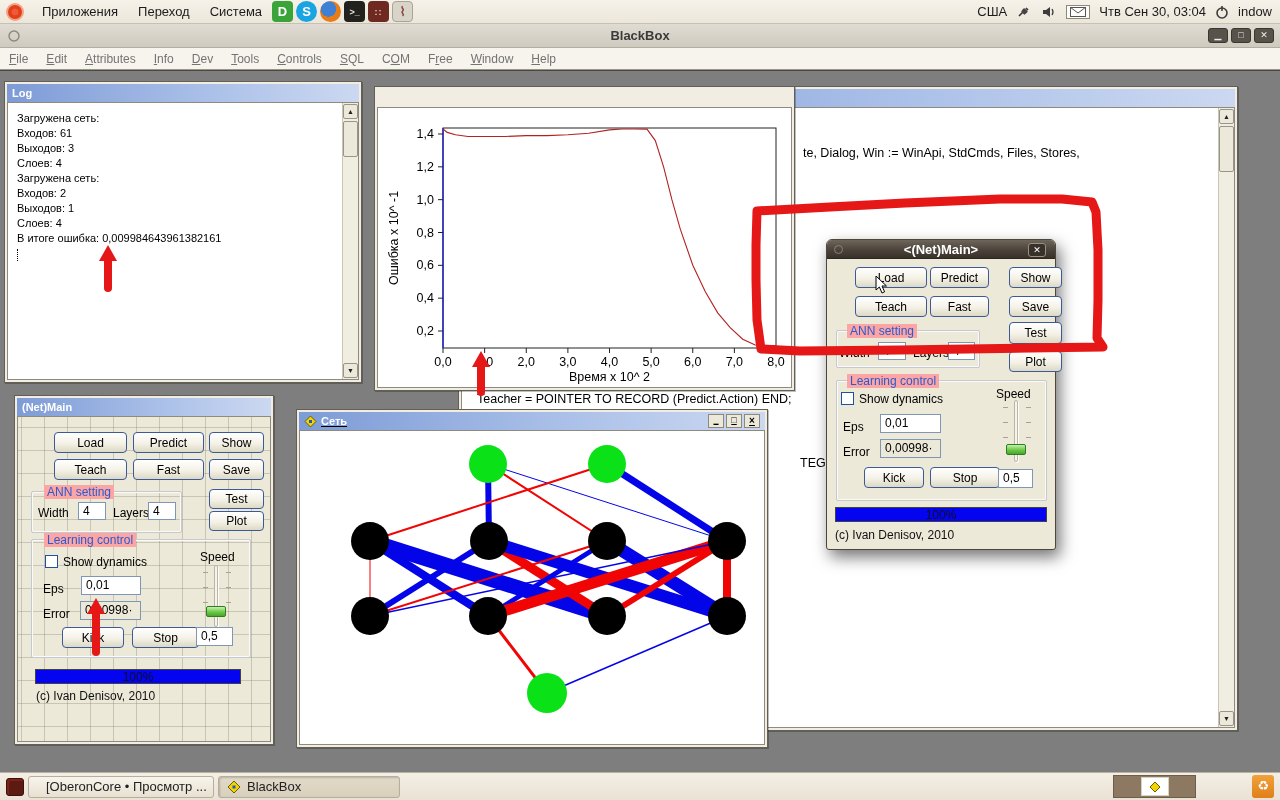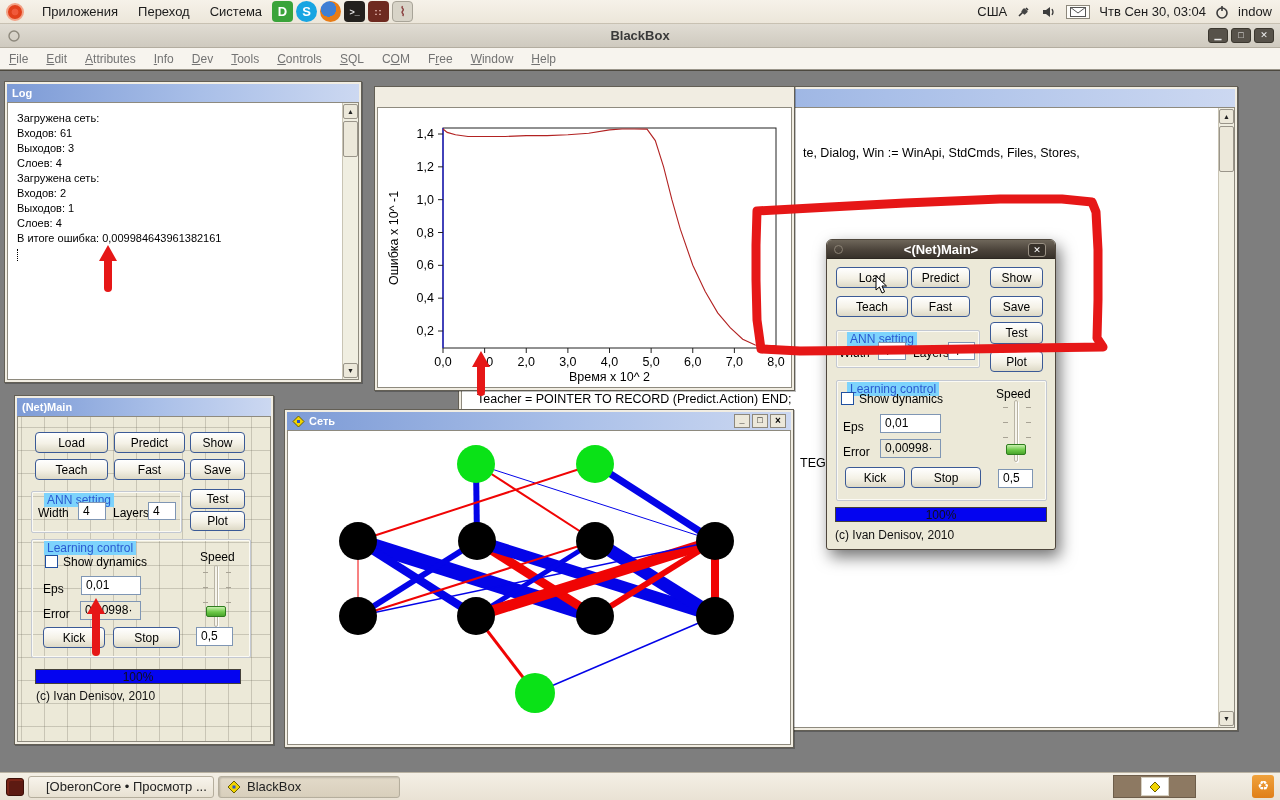--- a/index.html
+++ b/index.html
@@ -47,24 +47,24 @@
   .sb-v { position:absolute; width:16px; background:#f0eee1; border-left:1px solid #c9c4b4; }
   .sb-btn { position:absolute; left:0; width:15px; height:15px; background:#ece8da;
             border:1px solid #9a958a; border-radius:2px; font-size:7px; text-align:center;
             line-height:13px; color:#222; }
   .sb-thumb { position:absolute; left:0; width:15px; background:#ece8da;
             border:1px solid #9a958a; border-radius:2px; }
 
   
   .xbtn { position:absolute; background:linear-gradient(#ffffff,#f4f1e6 55%,#ddd9c6);
           border:1px solid #3b5a96; border-radius:4px; font-size:12px; color:#000;
-          display:flex; align-items:center; justify-content:center; }
+          display:flex; align-items:center; justify-content:center;margin-left:19px; }
   .grp { position:absolute; border:1px solid #c3c8d2; border-radius:2px;
          box-shadow:inset 0 0 0 1px #fbfaf4; }
-  .grp-label { position:absolute; background:#7dd3fc; color:#2a5ad0; font-size:12px; padding:0 3px;margin-top:8px; }
+  .grp-label { position:absolute; background:#fca5a5; color:#2a5ad0; font-size:12px; padding:0 3px; }
   .field { position:absolute; background:#fff; border:1px solid #7f96b4;
            font-size:12px; color:#000; padding:1px 4px; overflow:hidden; white-space:nowrap;}
   .field.dis { background:#ece9d8; }
   .lbl { position:absolute; font-size:12px; color:#000; white-space:nowrap;}
   .cb { position:absolute; width:13px; height:13px; background:#fff; border:1px solid #2050a0; }
   .slider-track { position:absolute; width:4px; background:#f6f4ec; border:1px solid #b9b4a4;
                   border-radius:2px; box-shadow:1px 1px 0 #fff;}
   .slider-thumb { position:absolute; width:20px; height:11px; border:1px solid #2e7d1e; border-radius:2px;
                   background:linear-gradient(#c8f0ae,#6cc947 55%,#4aa52c); }
   .dash { position:absolute; width:5px; height:1px; background:#a8a395; }
@@ -259,21 +259,21 @@
           <text x="356.375" y="258" text-anchor="middle" font-size="12.5" fill="#000">7,0</text>
           <line x1="398" y1="240" x2="398" y2="245" stroke="#222"></line>
           <text x="398" y="258" text-anchor="middle" font-size="12.5" fill="#000">8,0</text>
           <text x="231.5" y="273" text-anchor="middle" font-size="12.5" fill="#000">Время x 10^  2</text>
           <text x="20" y="130" text-anchor="middle" font-size="12.5" fill="#000" transform="rotate(-90 20 130)">Ошибка x 10^ -1</text>
           <polyline points="65.0,21.0 69.2,24.4 77.5,26.8 90.0,28.5 106.6,28.5 127.4,28.5 148.3,27.6 169.1,27.6 189.9,26.8 210.7,25.2 231.5,21.9 244.0,21.0 256.5,21.0 269.0,21.1 277.3,32.6 285.6,58.8 293.9,91.7 302.3,121.2 314.8,157.3 327.2,183.6 339.7,204.9 352.2,219.7 364.7,231.2 377.2,237.0 398.0,237.8" fill="none" stroke="#b22222" stroke-width="1.1"></polyline>
         </svg>
     </div>
   </div>
 
-  <div class="cwin" style="left:284px;top:338px;width:510px;height:339px;z-index:25;">
+  <div class="cwin" style="left:296px;top:338px;width:472px;height:339px;z-index:25;text-decoration:underline;">
     <div class="ctitle">
       <svg width="13" height="13" style="margin-right:4px;">
           <path d="M6.5 1 L12 6.5 L6.5 12 L1 6.5 Z" fill="#f2d500" stroke="#6b5e00"></path>
           <rect x="5" y="5" width="3" height="3" fill="#2a52c8"></rect>
         </svg>
       <span>Сеть</span>
       <div style="margin-left:auto;display:flex;gap:2px;">
         <div style="width:16px;height:14px;background:#ece8da;border:1px solid #8d887c;font-size:9px;text-align:center;color:#000;">_</div>
         <div style="width:16px;height:14px;background:#ece8da;border:1px solid #8d887c;font-size:9px;text-align:center;color:#000;">□</div>
         <div style="width:16px;height:14px;background:#ece8da;border:1px solid #8d887c;font-size:10px;text-align:center;color:#000;font-weight:bold;">×</div>

